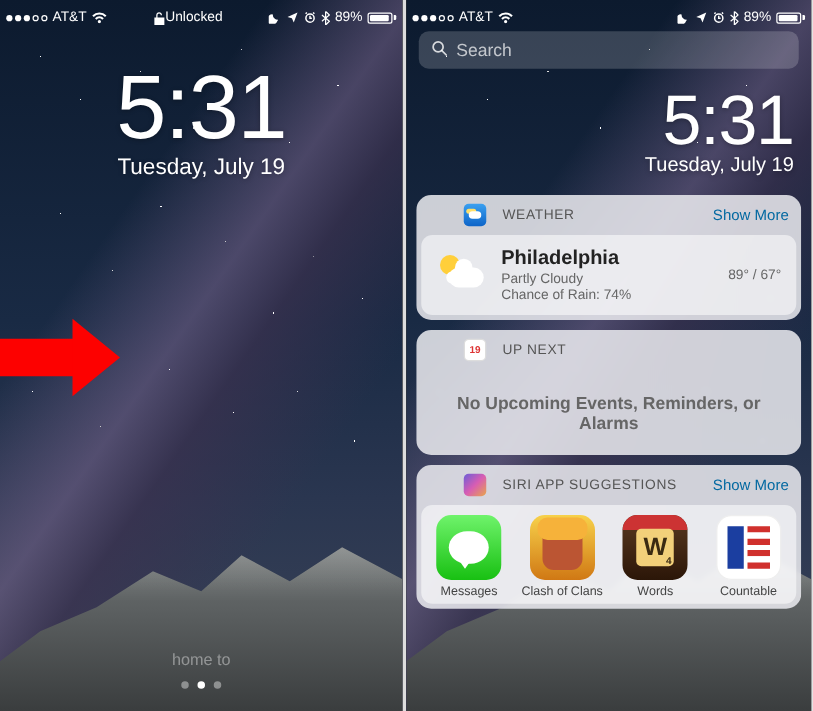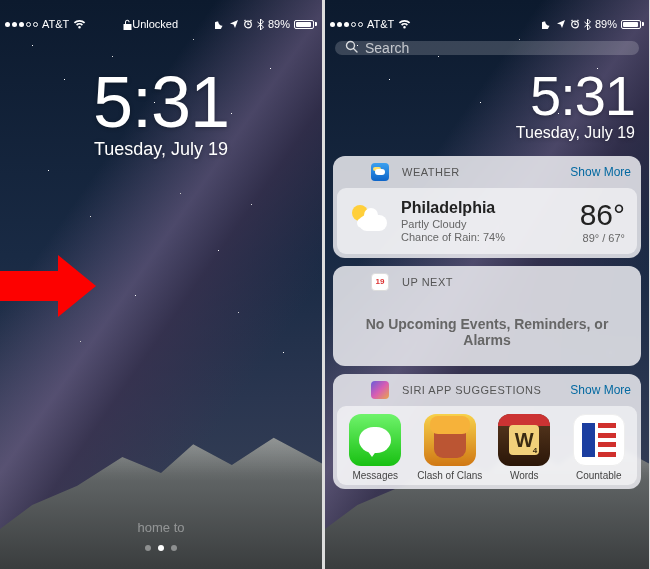--- a/index.html
+++ b/index.html
@@ -41,21 +41,21 @@
       linear-gradient(180deg, #7b807f 0%, #5b5f60 50%, #3a3d3e 100%);
     clip-path: polygon(0% 100%, 0% 75%, 10% 60%, 24% 48%, 38% 30%, 50% 40%, 60% 22%, 72% 35%, 85% 18%, 100% 34%, 100% 100%);
   }
   .mountain::after{
     content:""; position:absolute; inset:0;
     background: linear-gradient(180deg, rgba(255,255,255,0.7) 0%, rgba(255,255,255,0) 45%);
     clip-path: polygon(0% 100%, 0% 75%, 10% 60%, 24% 48%, 38% 30%, 50% 40%, 60% 22%, 72% 35%, 85% 18%, 100% 34%, 100% 100%);
     opacity:.4;
   }
   
-  .statusbar { position: relative; z-index: 3; height: 20px; display: flex; align-items: flex-start; justify-content: space-between; padding: 18px 5px; color: #fff; font-size: 11px; font-weight:500; }
+  .statusbar { position: relative; z-index: 3; height: 20px; display: flex; align-items: flex-end; justify-content: space-between; padding: 0 5px; color: #fff; font-size: 11px; font-weight:500; }
   .sb-left, .sb-right { display: flex; align-items: center; gap: 4px; }
   .dots { display:flex; gap:2px; align-items:center;}
   .dot { width:5px; height:5px; border-radius:50%; background:#fff; }
   .dot.hollow{ background:transparent; border:1px solid #fff; box-sizing:border-box;}
   .wifi-icon svg, .nav-icon svg, .alarm-icon svg, .bt-icon svg, .moon-icon svg, .lock-icon svg { display:block; }
   .battery { display:flex; align-items:center; gap:1px;}
   .battery .body{ width:20px; height:9px; border:1px solid #fff; border-radius:2px; position:relative;}
   .battery .fill{ position:absolute; left:1px; top:1px; bottom:1px; width:86%; background:#fff; border-radius:1px;}
   .battery .tip{ width:2px; height:4px; background:#fff; border-radius:0 1px 1px 0;}
   
@@ -69,21 +69,21 @@
   .pagination { position:absolute; bottom:18px; left:0; right:0; z-index:3; display:flex; justify-content:center; gap:7px;}
   .pagedot{ width:6px; height:6px; border-radius:50%; background:rgba(255,255,255,0.4);}
   .pagedot.active{ background:#fff;}
   .slide-hint { position:absolute; bottom:34px; left:0; right:0; text-align:center; color:rgba(255,255,255,0.4); font-size:13px; z-index:2;}
   
   .arrow { position:absolute; z-index:5; left:0; top:255px; width:100px; height:60px;}
   .arrow .shaft{ position:absolute; left:0; top:16px; width:64px; height:30px; background:#fd0100;}
   .arrow .head{ position:absolute; left:58px; top:0; width:0; height:0; border-top:31px solid transparent; border-bottom:31px solid transparent; border-left:38px solid #fd0100;}
   
   .searchwrap{ position:relative; z-index:3; margin:5px 10px 0 10px;}
-  .searchbar{ height:14px; background:rgba(255,255,255,0.18); border-radius:8px; display:flex; align-items:center; padding:0 10px; gap:7px; color:rgba(255,255,255,0.7); font-size:14px;}
+  .searchbar{ height:30px; background:rgba(255,255,255,0.18); border-radius:8px; display:flex; align-items:center; padding:0 10px; gap:7px; color:rgba(255,255,255,0.7); font-size:14px;}
   
   .widgets{ position:relative; z-index:3; padding:0 8px; margin-top:14px; display:flex; flex-direction:column; gap:8px;}
   .widget{ background:rgba(235,235,240,0.86); border-radius:12px; overflow:hidden; backdrop-filter: blur(2px);}
   .widget-header{ display:flex; align-items:center; justify-content:space-between; padding:7px 10px 7px 9px; font-size:11px; color:#555;}
   .wh-left{ display:flex; align-items:center; gap:13px;}
   .widget-title{ text-transform:uppercase; letter-spacing:0.5px; font-weight:500; color:#555;}
   .show-more{ color:#0369a1; font-size:12px;}
   .widget-body{ background:rgba(255,255,255,0.55); margin:0 4px 4px 4px; border-radius:9px; padding:10px 12px;}
   .weather-body{ display:flex; align-items:center; gap:12px;}
   .wthr-icon{ width:40px; height:40px; position:relative; flex:0 0 40px;}
@@ -289,21 +289,20 @@
           <div class="wthr-icon">
               <div class="sun"></div>
               <div class="cloud"></div>
             </div>
           <div class="wthr-text">
             <div class="city">Philadelphia</div>
             <div class="cond">Partly Cloudy</div>
             <div class="cond">Chance of Rain: 74%</div>
           </div>
           <div class="temp-block">
-            <div class="temp-big">86°</div>
             <div class="temp-range">89° / 67°</div>
           </div>
         </div>
       </div>
 
       <div class="widget upnext">
         <div class="widget-header">
           <div class="wh-left">
             <span class="widget-icon-box wi-cal">19</span>
             <span class="widget-title">UP NEXT</span>

